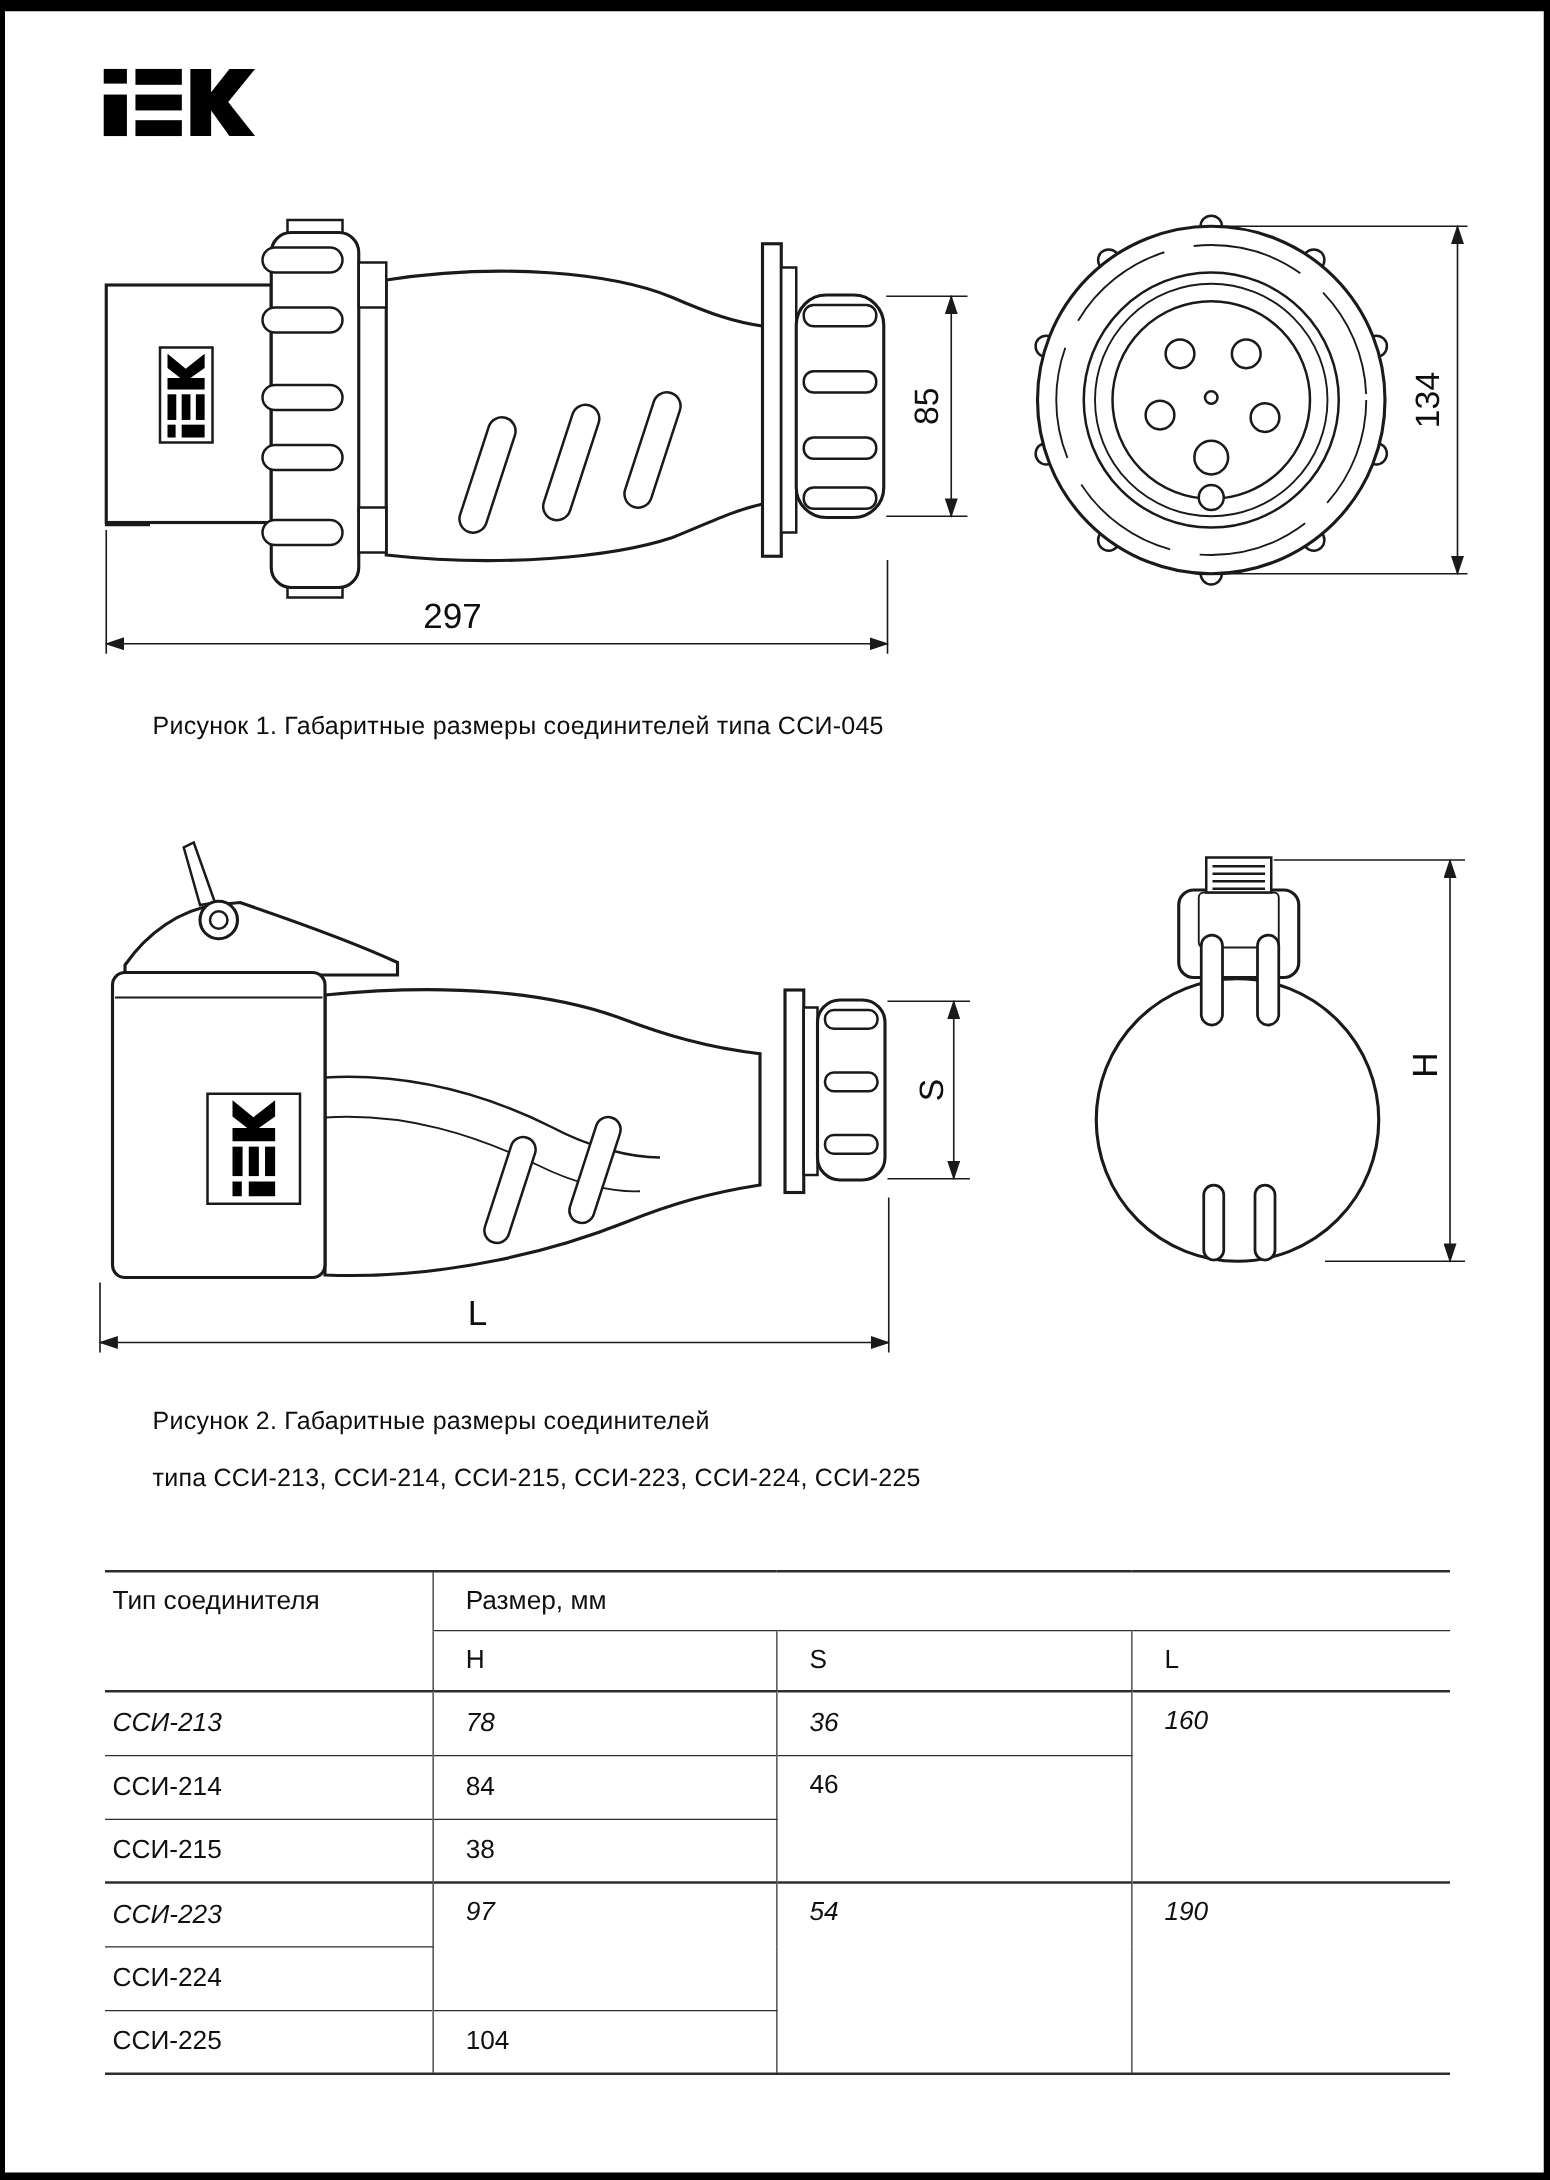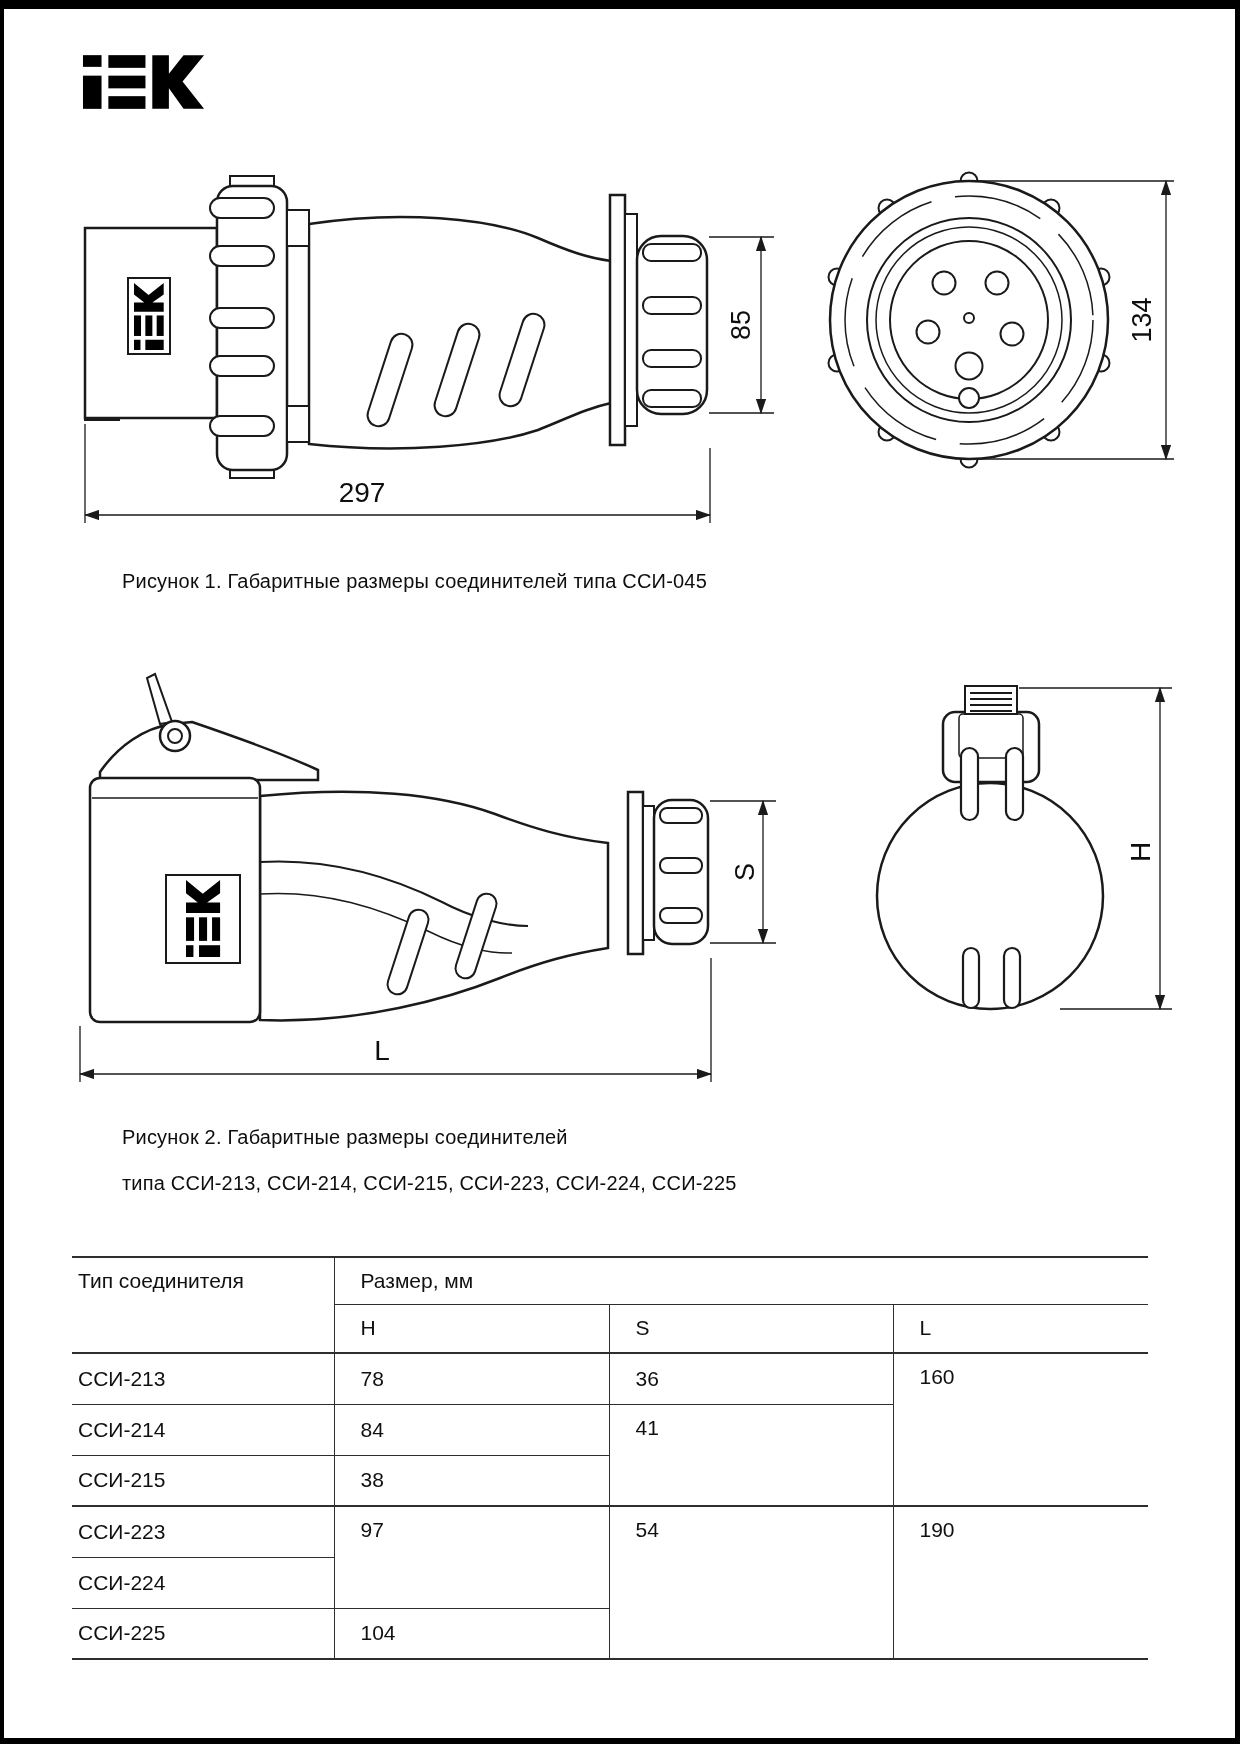--- a/index.html
+++ b/index.html
@@ -7,28 +7,28 @@
         font-family:"Liberation Sans", sans-serif;color:#111;}
   .frame{position:absolute;background:#000;}
   #frame-top{left:0;top:0;width:1240px;height:9px;}
   #frame-left{left:0;top:0;width:4px;height:1744px;}
   #frame-right{left:1235px;top:0;width:5px;height:1744px;}
   #frame-bottom{left:0;top:1738px;width:1240px;height:6px;}
   .abs{position:absolute;}
   .caption{font-size:20px;color:#0e0e0e;letter-spacing:0.2px;}
   svg text{font-family:"Liberation Sans", sans-serif;fill:#0e0e0e;}
   
-  #dims-table{position:absolute;left:72px;top:1256px;width:1076px;border-collapse:collapse;
+  #dims-table{position:absolute;left:84px;top:1256px;width:1076px;border-collapse:collapse;
               table-layout:fixed;}
   #dims-table{border-top:2px solid #2e2e2e;border-bottom:2px solid #2e2e2e;}
   #dims-table td{border-top:1px solid #2e2e2e;font-size:21px;color:#101010;
                  padding:0 4px 0 14px;vertical-align:middle;overflow:hidden;}
   #dims-table td.c1{padding-left:6px;}
   #dims-table td.bl{border-left:1px solid #2e2e2e;padding-left:26px;}
-  #dims-table tr.heavy td{border-top-width:2px;}
+  #dims-table tr.heavy td{border-top-width:2px;font-style:italic;}
   #dims-table td.vt{vertical-align:top;padding-top:11px;}
 </style>
 </head>
 <body>
 
 <div id="page">
 
   <div id="frame-top" class="frame"></div>
   <div id="frame-left" class="frame"></div>
   <div id="frame-right" class="frame"></div>
@@ -241,21 +241,21 @@
       </tr>
       <tr class="heavy" style="height:51px">
         <td class="c1">ССИ-213</td>
         <td class="bl">78</td>
         <td class="bl">36</td>
         <td class="bl vt" rowspan="3">160</td>
       </tr>
       <tr style="height:51px">
         <td class="c1">ССИ-214</td>
         <td class="bl">84</td>
-        <td class="bl vt" rowspan="2">41</td>
+        <td class="bl vt" rowspan="2">46</td>
       </tr>
       <tr style="height:51px">
         <td class="c1">ССИ-215</td>
         <td class="bl">38</td>
       </tr>
       <tr class="heavy" style="height:51px">
         <td class="c1">ССИ-223</td>
         <td class="bl vt" rowspan="2">97</td>
         <td class="bl vt" rowspan="3">54</td>
         <td class="bl vt" rowspan="3">190</td>

